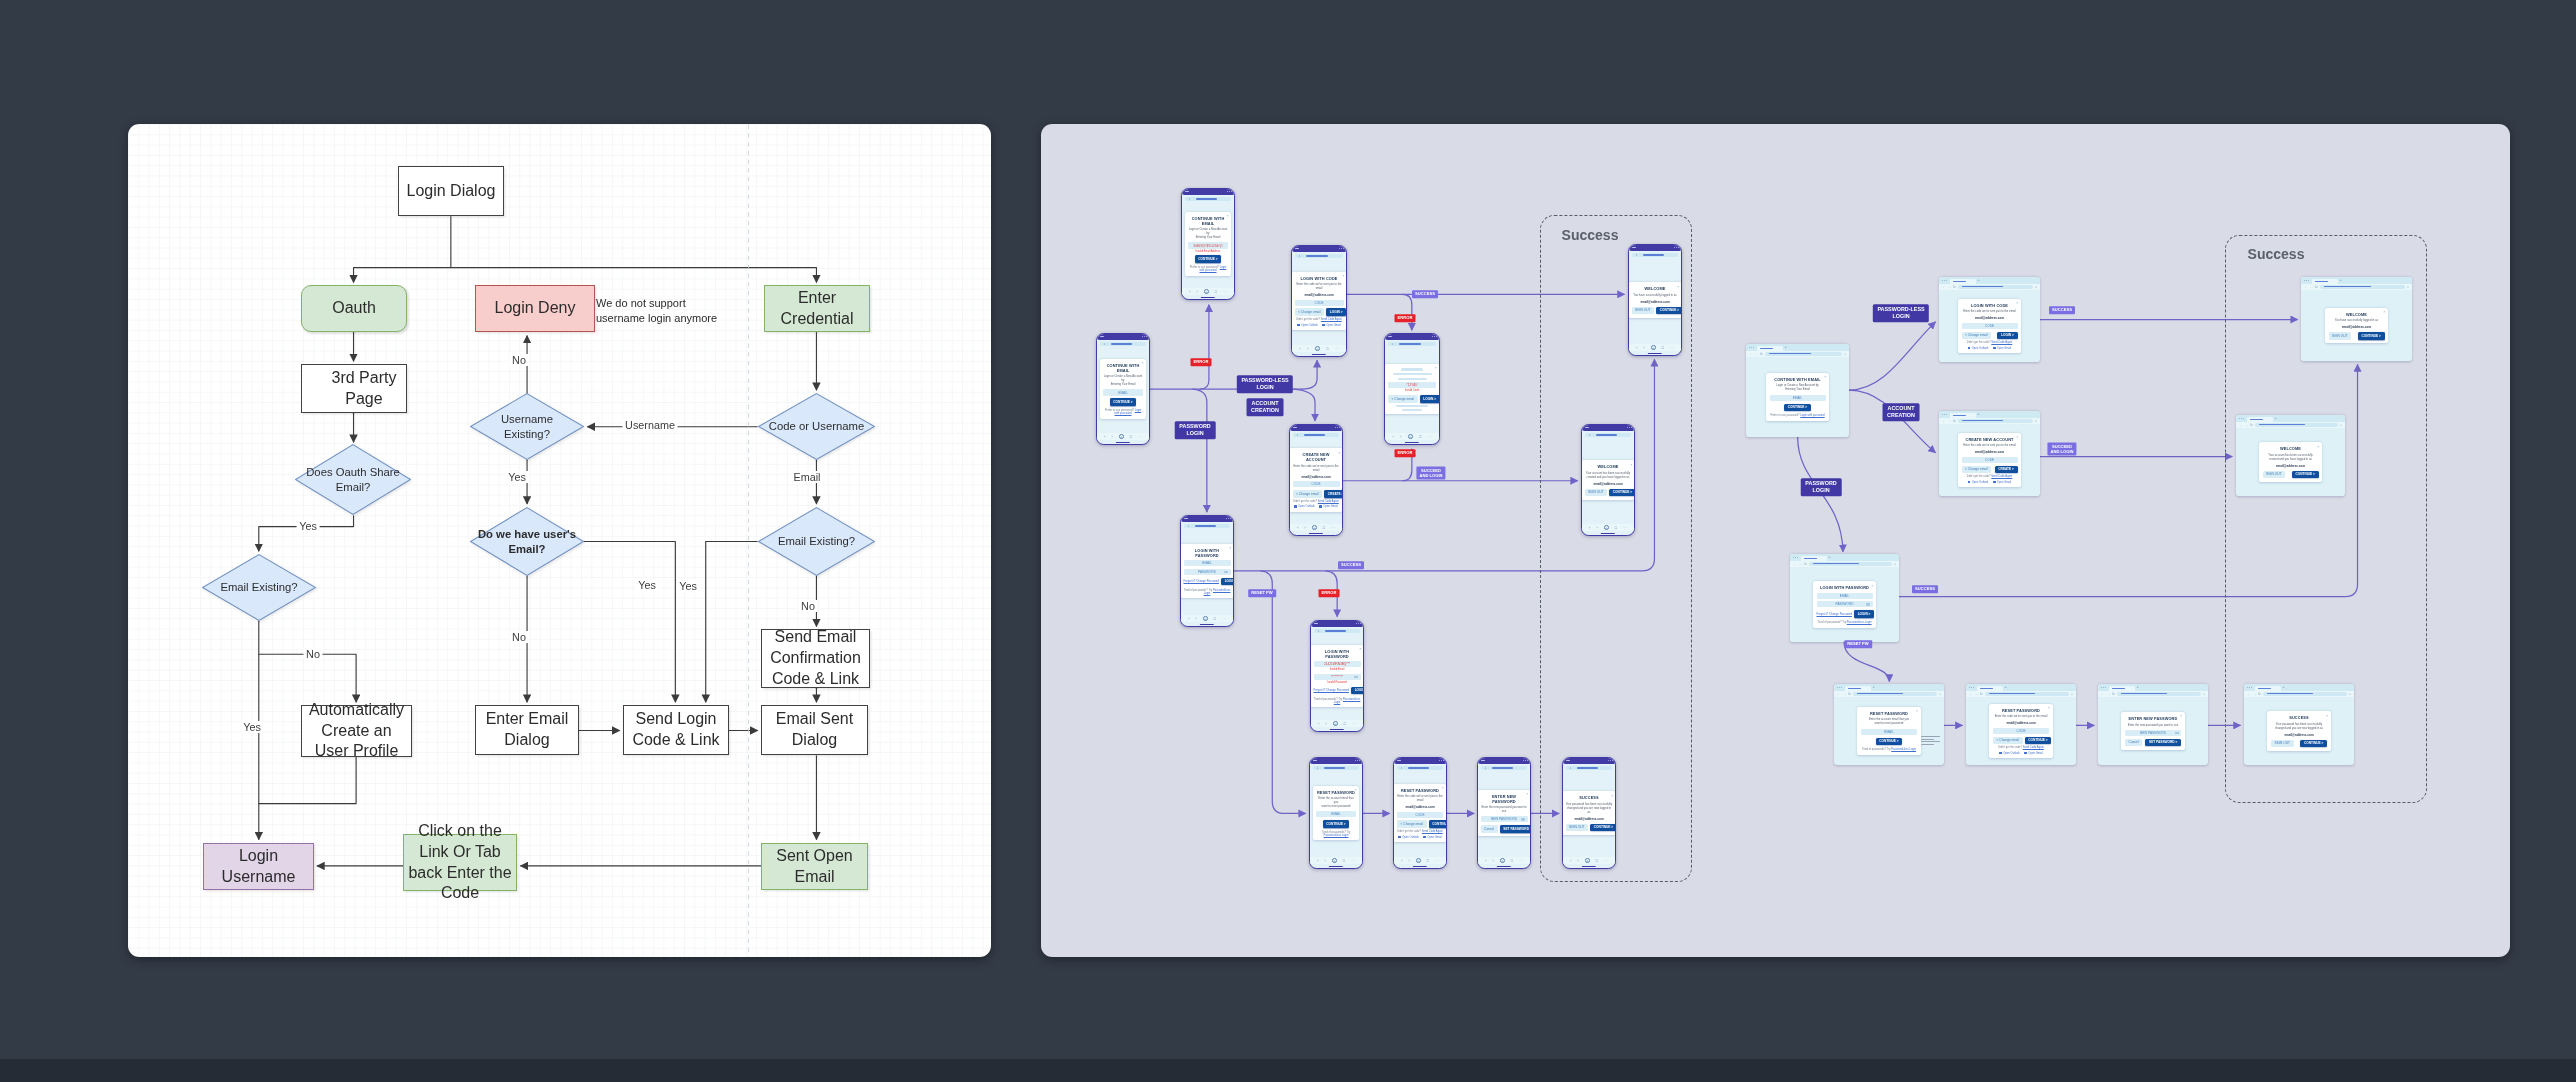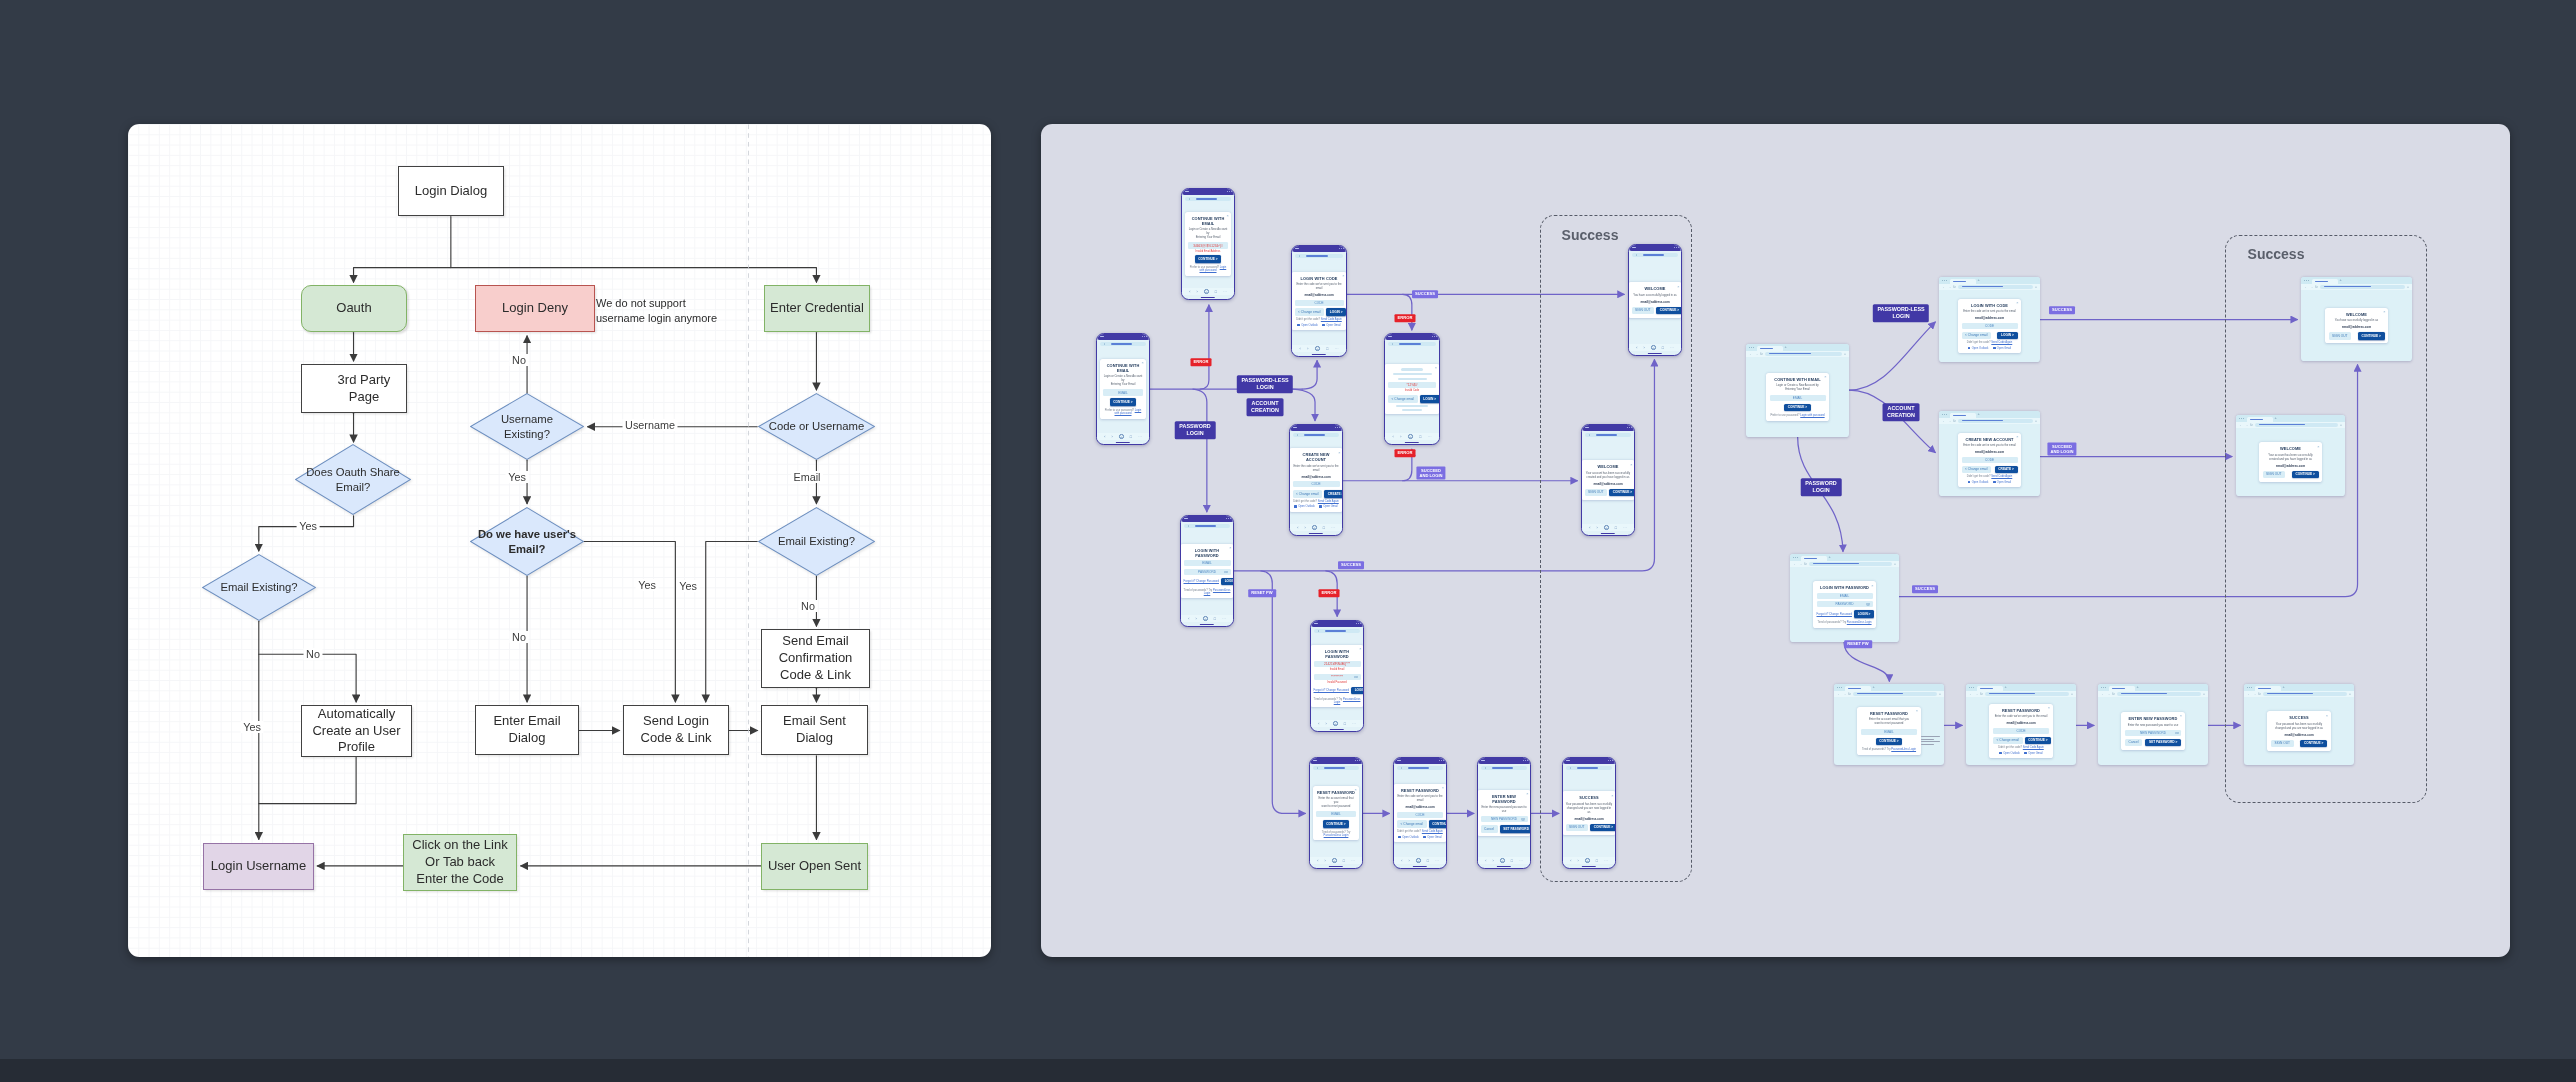--- a/index.html
+++ b/index.html
@@ -11,21 +11,21 @@
     background-color:#fff;
     background-image:
       linear-gradient(to right,#e9ecf0 0.5px,transparent 0.5px),
       linear-gradient(to bottom,#e9ecf0 0.5px,transparent 0.5px),
       linear-gradient(to right,#f5f6f8 0.5px,transparent 0.5px),
       linear-gradient(to bottom,#f5f6f8 0.5px,transparent 0.5px);
     background-size:52px 52px,52px 52px,10.3px 10.3px,10.3px 10.3px;
     box-shadow:0 2.1px 9.3px rgba(0,0,0,.35)}
   #flow-svg,#wire-svg{position:absolute;left:0;top:0;width:100%;height:100%}
   .fc-box{position:absolute;display:flex;align-items:center;justify-content:center;text-align:center;
-    font-size:13px;line-height:1.3;color:#2c2c2c;box-sizing:border-box;border:0.8px solid #3f3f3f;
+    font-size:16px;line-height:1.3;color:#2c2c2c;box-sizing:border-box;border:0.8px solid #3f3f3f;
     box-shadow:1.5px 1.5px 2.1px rgba(0,0,0,.12);padding:2.1px 4.1px}
   .s-white{background:#fff;border-color:#424242}
   .s-green{background:#d5e8d4;border-color:#82b366}
   .s-red{background:#f8cecc;border-color:#b85450}
   .s-purple{background:#e1d5e7;border-color:#9673a6}
   .fc-diamond{position:absolute;filter:drop-shadow(1.5px 1.5px 1.5px rgba(0,0,0,.12))}
   .fc-diamond svg{position:absolute;left:0;top:0}
   .fc-diamond span{position:absolute;inset:0;display:flex;align-items:center;justify-content:center;
     text-align:center;font-size:11.3px;line-height:1.3;color:#2c2c2c;padding:7.2px;box-sizing:border-box}
   .fc-label{position:absolute;transform:translate(-50%,-50%);background:#fff;padding:0 2.6px;font-size:10.8px;color:#3d3d3d;white-space:nowrap}
@@ -199,21 +199,21 @@
         <div class="fc-box s-white" style="left: 633px; top: 581px; width: 107px; height: 50px;">
           <span>Email Sent Dialog</span>
         </div>
         <div class="fc-box s-purple" style="left: 75px; top: 719px; width: 111px; height: 47px;">
           <span>Login Username</span>
         </div>
         <div class="fc-box s-green" style="left: 275px; top: 710px; width: 114px; height: 57px;">
           <span>Click on the Link Or Tab back Enter the Code</span>
         </div>
         <div class="fc-box s-green" style="left: 633px; top: 719px; width: 107px; height: 47px;">
-          <span>User Open Sent</span>
+          <span>Sent Open Email</span>
         </div>
         <div class="fc-label" style="left: 391px; top: 236px;">No</div>
         <div class="fc-label" style="left: 522px; top: 301px;">Username</div>
         <div class="fc-label" style="left: 389px; top: 353px;">Yes</div>
         <div class="fc-label" style="left: 679px; top: 353px;">Email</div>
         <div class="fc-label" style="left: 180px; top: 402px;">Yes</div>
         <div class="fc-label" style="left: 185px; top: 530px;">No</div>
         <div class="fc-label" style="left: 124px; top: 603px;">Yes</div>
         <div class="fc-label" style="left: 391px; top: 513px;">No</div>
         <div class="fc-label" style="left: 519px; top: 461px;">Yes</div>

